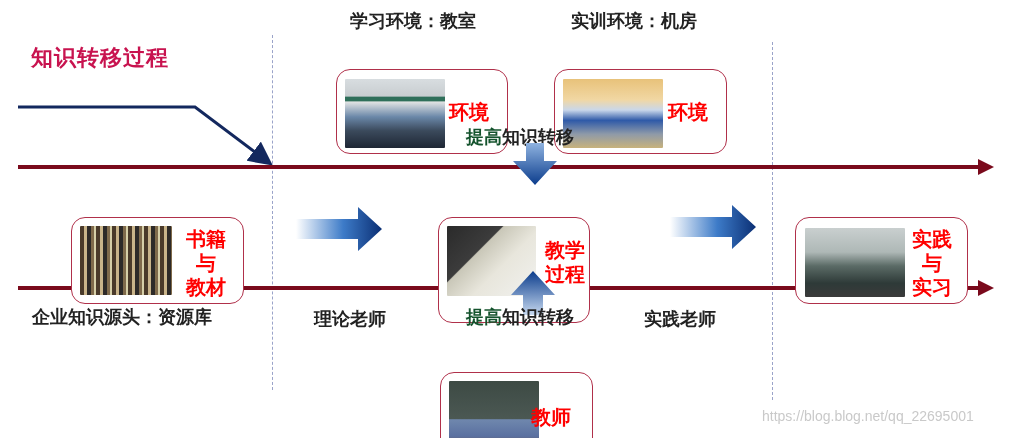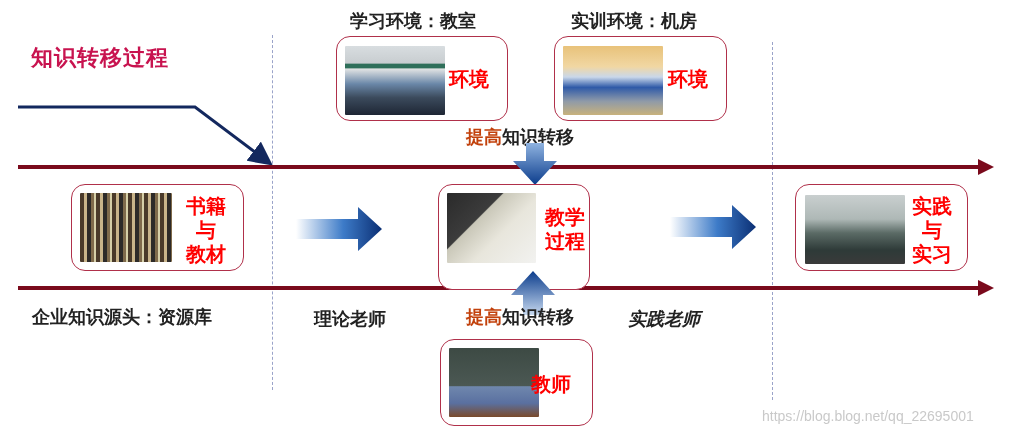--- a/index.html
+++ b/index.html
@@ -2,25 +2,25 @@
 <html><head>
 <meta charset="utf-8">
 <style>
   html, body { margin:0; padding:0; background:#ffffff; }
   body { width:1013px; height:438px; position:relative; overflow:hidden;
          font-family: "DejaVu Sans", "Liberation Sans", sans-serif; }
   .abs { position:absolute; }
   .title { color:#c8134f; font-weight:bold; font-size:22px; line-height:29px; letter-spacing:1px; }
   .label { color:#222; font-weight:bold; font-size:18px; white-space:nowrap; }
   .red { color:#ff0000; font-weight:bold; font-size:20px; line-height:24px; text-align:center; }
-  .card { position:absolute; border:1.5px solid #b0304a; border-radius:14px; background:#fff; box-sizing:border-box; }
+  .card { position:absolute; border:1.5px solid #b0304a; border-radius:14px; background:#fff; box-sizing:border-box;margin-top:33px; }
   .photo { position:absolute; border-radius:1px; }
   .vline { position:absolute; width:0; border-left:1px dashed #9aa3c9; }
   .hline { position:absolute; height:4px; background:#7a0a1c; }
-  .pink { color:#c2410c; }
+  .pink { color:#14532d; }
 </style>
 </head>
 <body>
 
 <div class="vline" style="left:272px; top:35px; height:355px;"></div>
 <div class="vline" style="left:772px; top:42px; height:358px;"></div>
 
 <div class="abs title" style="left:31px; top:43px;">
   <div>知识转移过程</div>
 </div>
@@ -124,21 +124,21 @@
     </linearGradient>
   </defs>
   <path d="M22,0 L44,24 L32,24 L32,44 L12,44 L12,24 L0,24 z" fill="url(#gu)"></path>
 </svg>
 
 <div class="abs label" style="left:32px; top:305px;">企业知识源头：资源库</div>
 <div class="abs label" style="left:314px; top:307px;">理论老师</div>
 <div class="abs label" style="left:466px; top:305px;">
   <span class="pink">提高</span><span>知识转移</span>
 </div>
-<div class="abs label" style="left:628px; top:307px;font-style:italic;">实践老师</div>
+<div class="abs label" style="left:644px; top:307px;">实践老师</div>
 
 <div class="card" style="left:440px; top:339px; width:153px; height:87px;">
   <div class="photo" style="left:8px; top:8px; width:90px; height:69px;
        background:linear-gradient(180deg,#3d4a44 0%,#4b5853 55%,#6f87ad 56%,#5a70a0 80%,#7a4a2a 100%);"></div>
   <div class="abs red" style="left:90px; top:32px;">教师</div>
 </div>
 
 <div class="abs" style="left:762px; top:408px; color:#c9c9c9; font-size:14px; font-family:'Liberation Sans', sans-serif;">https://blog.blog.net/qq_22695001</div>
 
 </body></html>

